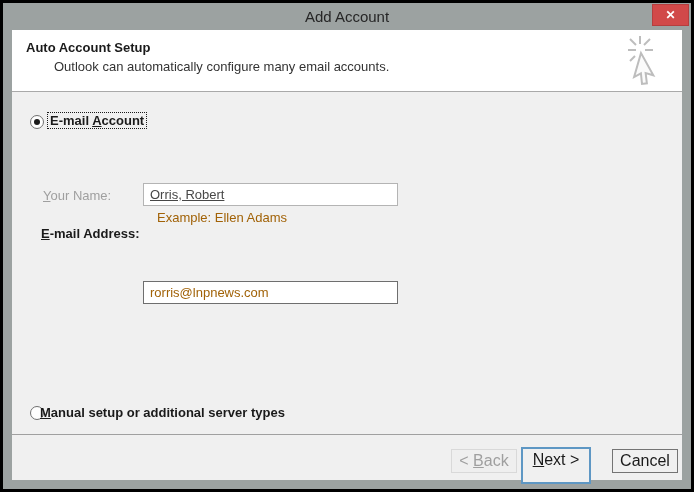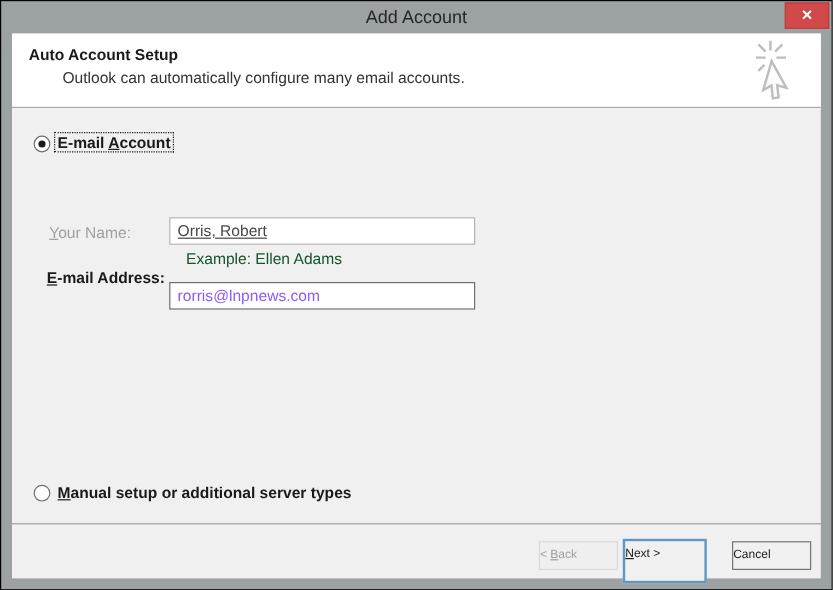--- a/index.html
+++ b/index.html
@@ -1,21 +1,21 @@
 <!DOCTYPE html>
 <html><head>
 <meta charset="utf-8">
 <style>
   * { margin:0; padding:0; box-sizing:border-box; }
   html,body { width:694px; height:492px; }
   body { font-family:"Liberation Sans", sans-serif; }
 
   .window {
     position:relative; width:694px; height:492px;
-    background:#9ca2a1; border:1px solid #000000;
+    background:#9ca2a1; border:3px solid #000000;
   }
   .titlebar {
     position:absolute; top:0; left:0; right:0; height:27px;
   }
   .titlebar .title {
     display:block; text-align:center; line-height:27px;
     font-size:15px; color:#262626;
   }
   .close-btn {
     position:absolute; top:1px; right:2px; width:37px; height:22px;
@@ -58,33 +58,33 @@
   .u { text-decoration:underline; }
 
   .fld-label { position:absolute; font-size:13px; color:#1a1a1a; }
   .fld-label.dim { color:#9f9f9f; }
   .txt {
     position:absolute; width:255px; height:23px;
     background:#ffffff; font-family:"Liberation Sans", sans-serif;
     font-size:13px; padding:0 6px; outline:none;
   }
   .txt.name { border:1px solid #b4b4b4; color:#474747;text-decoration:underline; }
-  .txt.mail { border:1px solid #6e6e6e; color:#8b5cf6; }
+  .txt.mail { border:1px solid #6e6e6e; color:#a16207;margin-top:44px; }
   .example { position:absolute; font-size:13px; }
-  .example.dim { color:#14532d;text-align:right; }
+  .example.dim { color:#a16207;text-align:right; }
   .example.dark { color:#1a1a1a; }
 
   .buttonbar {
     position:absolute; left:0; right:0; bottom:0; height:46px;
     border-top:1px solid #a0a0a0;
   }
   .btn {
     position:absolute; height:24px; width:66px;
     background:#f0f0f0; border:1px solid #747474;
-    font-size:10px; color:#1a1a1a; line-height:22px;
+    font-size:16px; color:#1a1a1a; text-align:center; line-height:22px;
     cursor:pointer;
   }
   .btn.disabled {
     border-color:#d9d9d9; color:#9f9f9f; background:#efefef; cursor:default;
   }
   .btn.default {
     border:2px solid #5e97c4; line-height:21px;
   }
 </style>
 </head>
@@ -121,21 +121,21 @@
       <span class="opt-label focused" style="left:36px; top:20px;"><span>E-mail </span><span class="u">A</span><span>ccount</span></span>
 
       <span class="fld-label dim" style="left:31px; top:95px;"><span class="u">Y</span><span>our Name:</span></span>
       <input class="txt name" style="left: 131px; top: 90px;" readonly="" value="Orris, Robert">
       <span class="example dim" style="left:145px; top:117px;">Example: Ellen Adams</span>
 
       <span class="fld-label" style="left:29px; top:133px;font-weight:bold;"><span class="u">E</span><span>-mail Address:</span></span>
       <input class="txt mail" style="left: 131px; top: 144px;" value="rorris@lnpnews.com">
 
       <div class="radio" style="left:18px; top:313px;"></div>
-      <span class="opt-label" style="left:38px; top:312px;"><span></span><span class="u">M</span><span>anual setup or additional server types</span></span>
+      <span class="opt-label" style="left:28px; top:312px;"><span></span><span class="u">M</span><span>anual setup or additional server types</span></span>
 
     </div>
 
     <div class="buttonbar">
       <div class="btn disabled" style="left:439px; top:14px;"><span>&lt; </span><span class="u">B</span><span>ack</span></div>
       <div class="btn default" style="left:509px; top:12px; width:70px; height:37px;"><span></span><span class="u">N</span><span>ext &gt;</span></div>
       <div class="btn" style="left:600px; top:14px;">Cancel</div>
     </div>
 
   </div>

